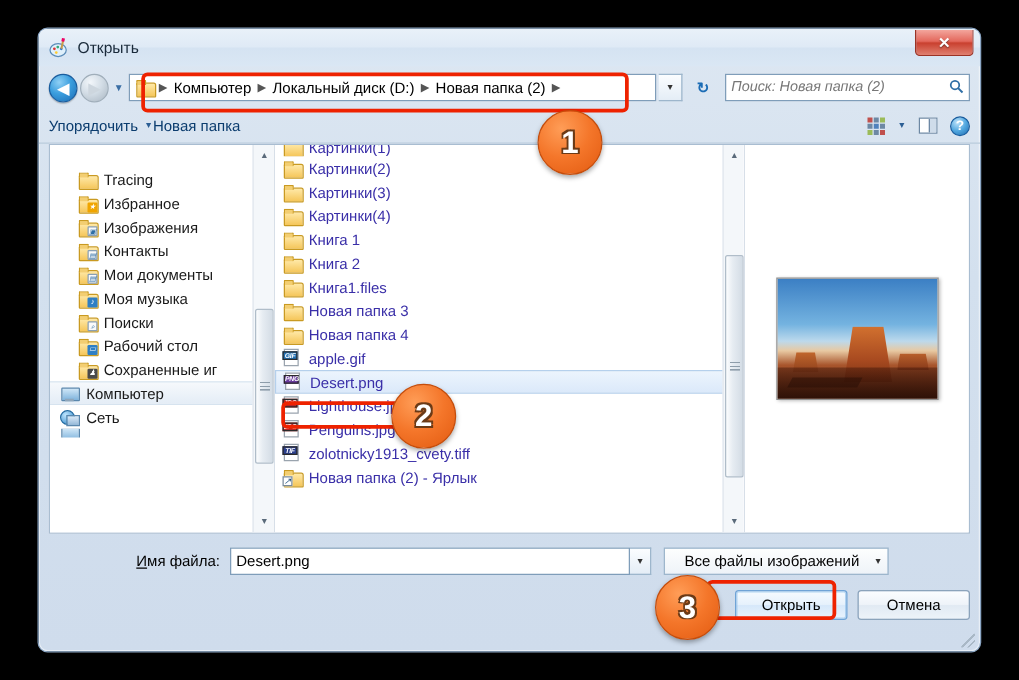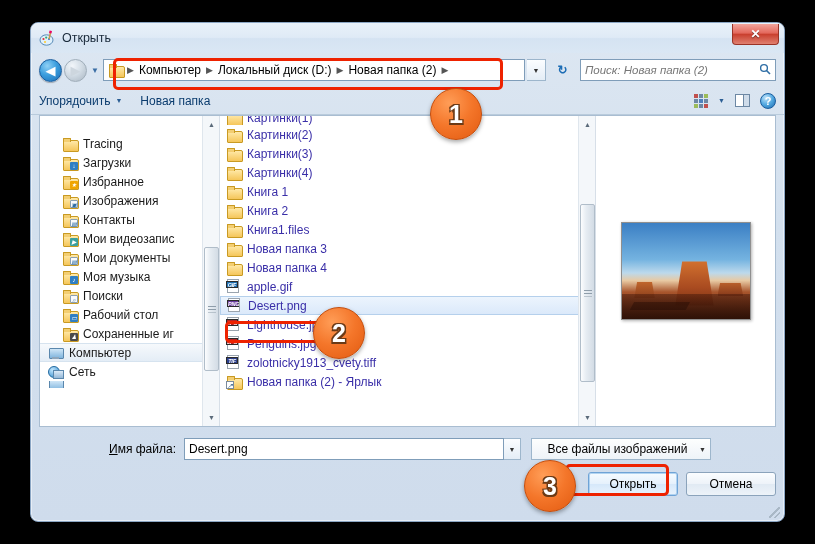--- a/index.html
+++ b/index.html
@@ -106,21 +106,20 @@
     flex:0 0 auto;
   }
   .searchbox .st { flex:1; overflow:hidden; white-space:nowrap;font-style:italic; }
   .search-ico { color:#3a6ea5; font-size:12px; font-style:normal; }
 
   
   .toolbar {
     height:28px;
     display:flex; align-items:center;
     padding:0 8px;
-    gap:18px;
     border-bottom:1px solid #b9cbdc;
   }
   .tb-item { font-size:12px; color:#0b3c6e; cursor:pointer; display:flex; align-items:center; gap:5px; white-space:nowrap;}
   .tb-caret { font-size:7px; color:#2b5e94; }
   .tb-right { margin-left:auto; display:flex; align-items:center; gap:10px; }
   .grid-ico { display:grid; grid-template-columns:repeat(3,4px); grid-template-rows:repeat(3,4px); gap:1px; cursor:pointer;}
   .grid-ico i { display:block; width:4px; height:4px; background:#6d88a4; }
   .grid-ico i.c1{background:#c0504d;} .grid-ico i.c2{background:#4f81bd;} .grid-ico i.c3{background:#9bbb59;}
   .pane-ico { width:15px; height:13px; border:1px solid #6d88a4; background:#fff; cursor:pointer; position:relative;}
   .pane-ico:after{content:"";position:absolute;right:0;top:0;bottom:0;width:5px;background:#cfdcea;border-left:1px solid #6d88a4;}
@@ -454,47 +453,35 @@
   <div class="panes">
 
     <div class="nav-pane">
       <div class="tree">
         <div class="tree-item">
           <span class="ico folder"></span>
           <span>Tracing</span>
         </div>
         <div class="tree-item">
           <span class="ico folder">
-              <i class="ov blue">↓</i>
-            </span>
-          <span>Загрузки</span>
-        </div>
-        <div class="tree-item">
-          <span class="ico folder">
               <i class="ov star">★</i>
             </span>
           <span>Избранное</span>
         </div>
         <div class="tree-item">
           <span class="ico folder">
               <i class="ov white">▣</i>
             </span>
           <span>Изображения</span>
         </div>
         <div class="tree-item">
           <span class="ico folder">
               <i class="ov white">▤</i>
             </span>
           <span>Контакты</span>
-        </div>
-        <div class="tree-item">
-          <span class="ico folder">
-              <i class="ov teal">▶</i>
-            </span>
-          <span>Мои видеозапис</span>
         </div>
         <div class="tree-item">
           <span class="ico folder">
               <i class="ov white">▤</i>
             </span>
           <span>Мои документы</span>
         </div>
         <div class="tree-item">
           <span class="ico folder">
               <i class="ov blue">♪</i>

